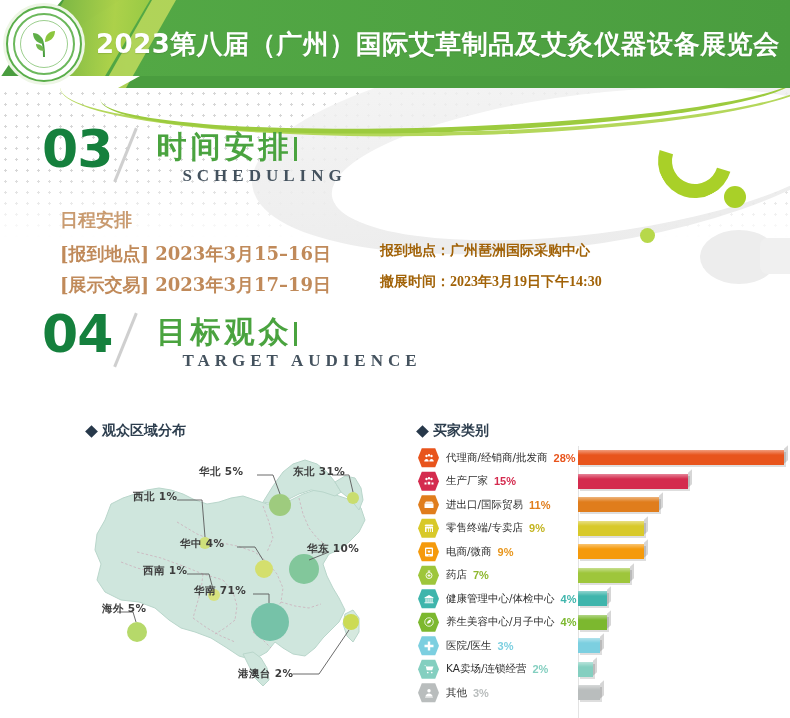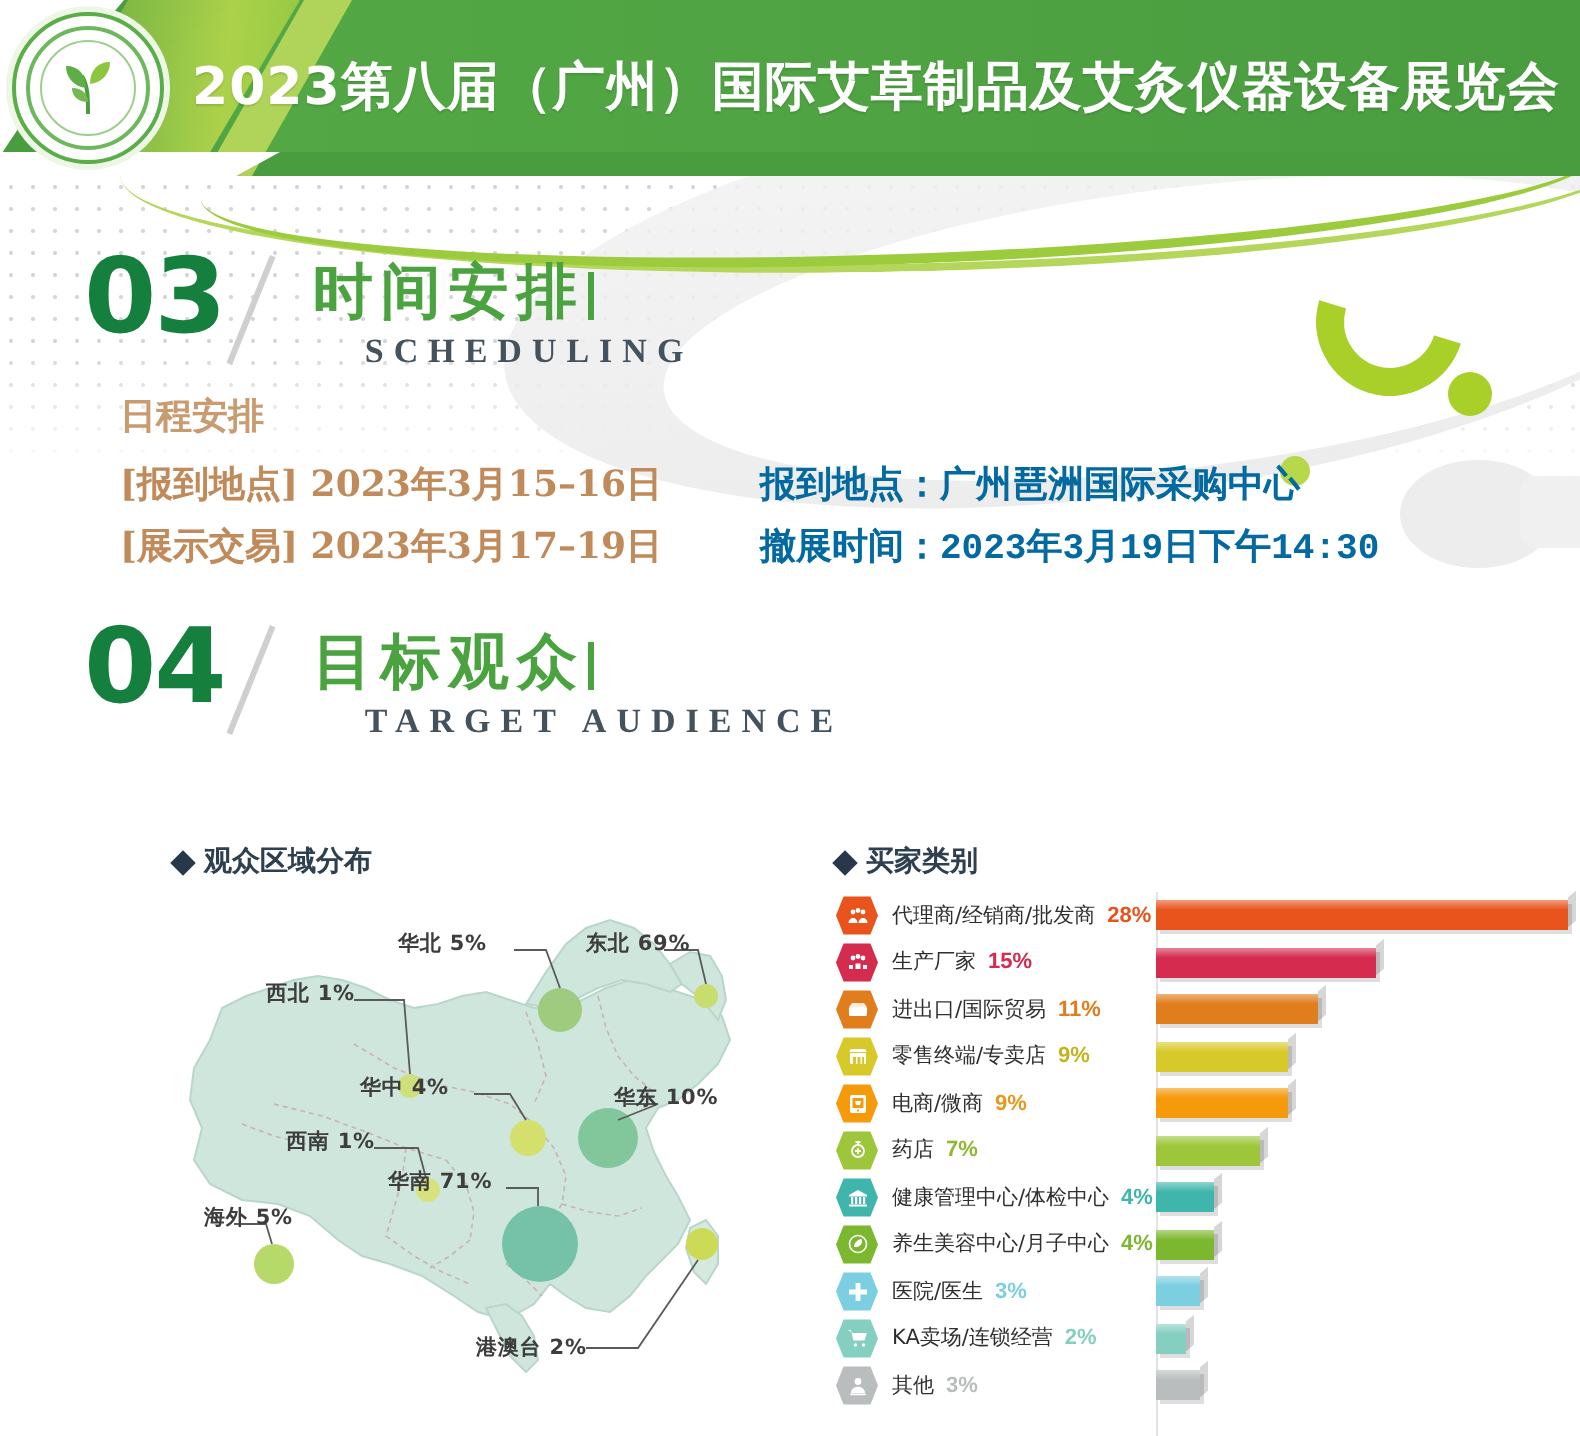--- a/index.html
+++ b/index.html
@@ -149,34 +149,34 @@
   .sec-bar{ display:inline-block; width:3px; height:24px; background:#4aa33f; vertical-align:middle; margin-left:2px;}
   .sec-en{
     font-size:17px; color:#44525e; letter-spacing:5px; font-weight:bold;
     margin-top:2px; margin-left:26px; white-space:nowrap;
     font-family:Liberation Serif, serif;
   }
   #section-03{ left:42px; top:130px; }
   #section-04{ left:42px; top:315px; }
 
   
-  #schedule-block{ position:absolute; left:60px; top:196px; z-index:6; }
+  #schedule-block{ position:absolute; left:60px; top:208px; z-index:6; }
   #schedule-title{
     font-size:18px; font-weight:bold; color:#c99b70;
     font-family:"DejaVu Serif","Liberation Serif",serif;
     margin-bottom:10px;
   }
   .sched-row{ display:flex; margin-bottom:7px; }
   .sched-left{
     width:320px; font-size:18px; font-weight:bold; color:#c08a5a;
     font-family:"DejaVu Serif","Liberation Serif",serif; white-space:nowrap;
   }
   .sched-right{
-    font-size:18px; font-weight:bold; color:#0369a1;
-    font-family:Liberation Mono, monospace; white-space:nowrap;
+    font-size:14px; font-weight:bold; color:#a16207;
+    font-family:Liberation Serif, serif; white-space:nowrap;
   }
 
   
   #charts-row{ position:absolute; left:0; top:408px; width:790px; height:310px; }
 
   .chart-title{
     font-size:14px; font-weight:bold; color:#2e3f4f;
     display:flex; align-items:center; gap:6px;
     font-family:"DejaVu Sans","Liberation Sans",sans-serif;
   }
@@ -370,21 +370,21 @@
           <path d="M236,110 L252,110 L232,118"></path>
           <path d="M110,132 L132,132 L136,147"></path>
           <path d="M176,152 L192,152 L192,161"></path>
           <path d="M40,170 L56,170 L59,180"></path>
           <path d="M216,232 L242,232 L272,188"></path>
         </g>
       </svg>
 
       
       <div class="map-label" style="left:122px;top:23px;">华北  5%</div>
-      <div class="map-label" style="left:216px;top:23px;">东北  69%</div>
+      <div class="map-label" style="left:216px;top:23px;">东北  31%</div>
       <div class="map-label" style="left:56px;top:48px;">西北  1%</div>
       <div class="map-label" style="left:103px;top:95px;">华中  4%</div>
       <div class="map-label" style="left:230px;top:100px;">华东  10%</div>
       <div class="map-label" style="left:66px;top:122px;">西南  1%</div>
       <div class="map-label" style="left:117px;top:142px;">华南  71%</div>
       <div class="map-label" style="left:25px;top:160px;">海外  5%</div>
       <div class="map-label" style="left:161px;top:225px;">港澳台  2%</div>
     </div>
   </div>
 

